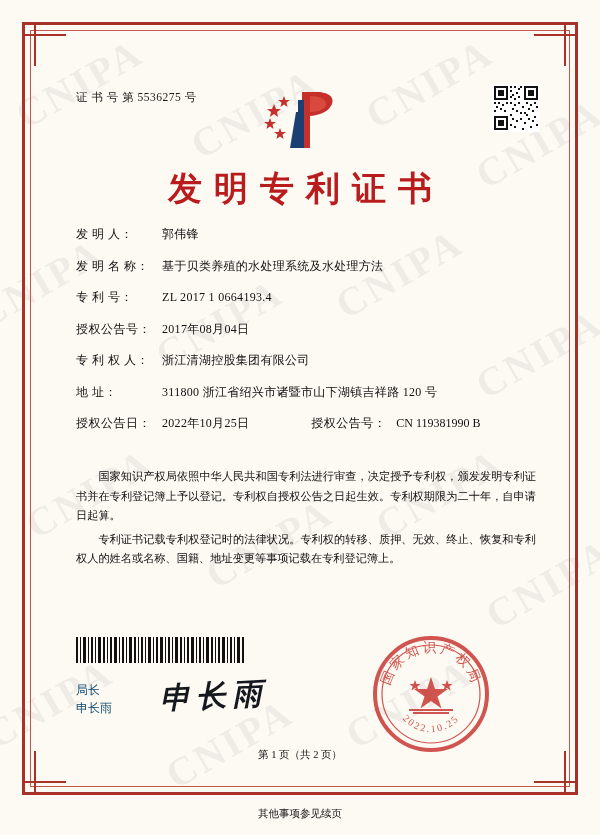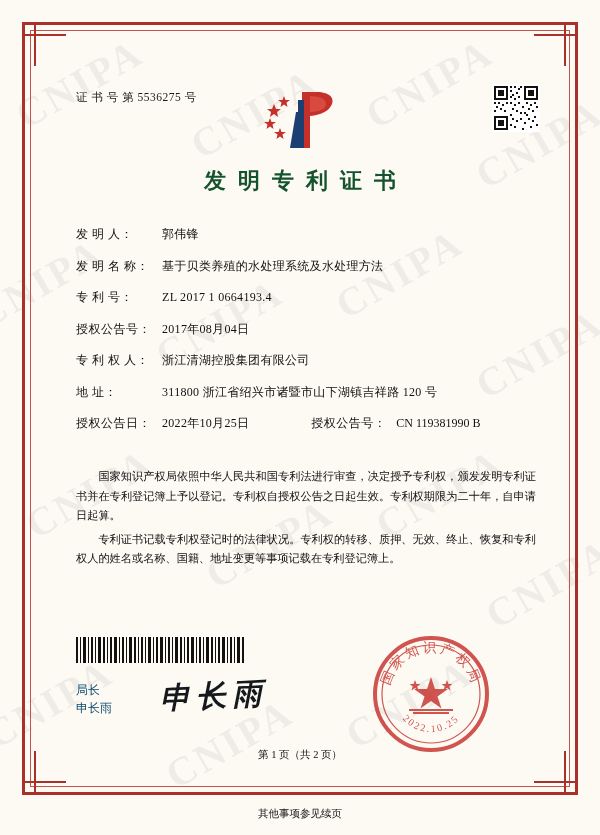--- a/index.html
+++ b/index.html
@@ -120,24 +120,24 @@
     height: 72px;
   }
 
   .doc-title {
     position: absolute;
     left: 0;
     right: 0;
     top: 118px;
     text-align: center;
     font-family: "Liberation Serif", serif;
-    font-size: 22px;
+    font-size: 34px;
     font-weight: bold;
     letter-spacing: 12px;
-    color: #14532d;
+    color: #b91c1c;
     text-indent: 12px;
   }
 
   .fields {
     position: absolute;
     left: 28px;
     right: 14px;
     top: 178px;
   }
   .field {

